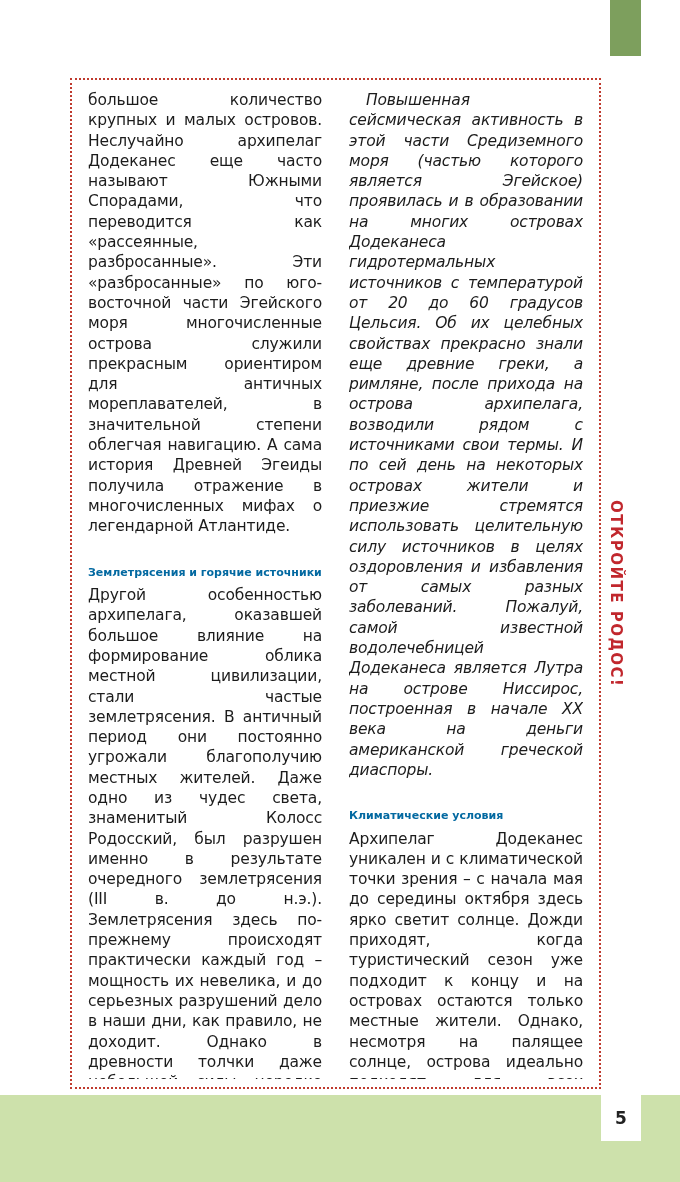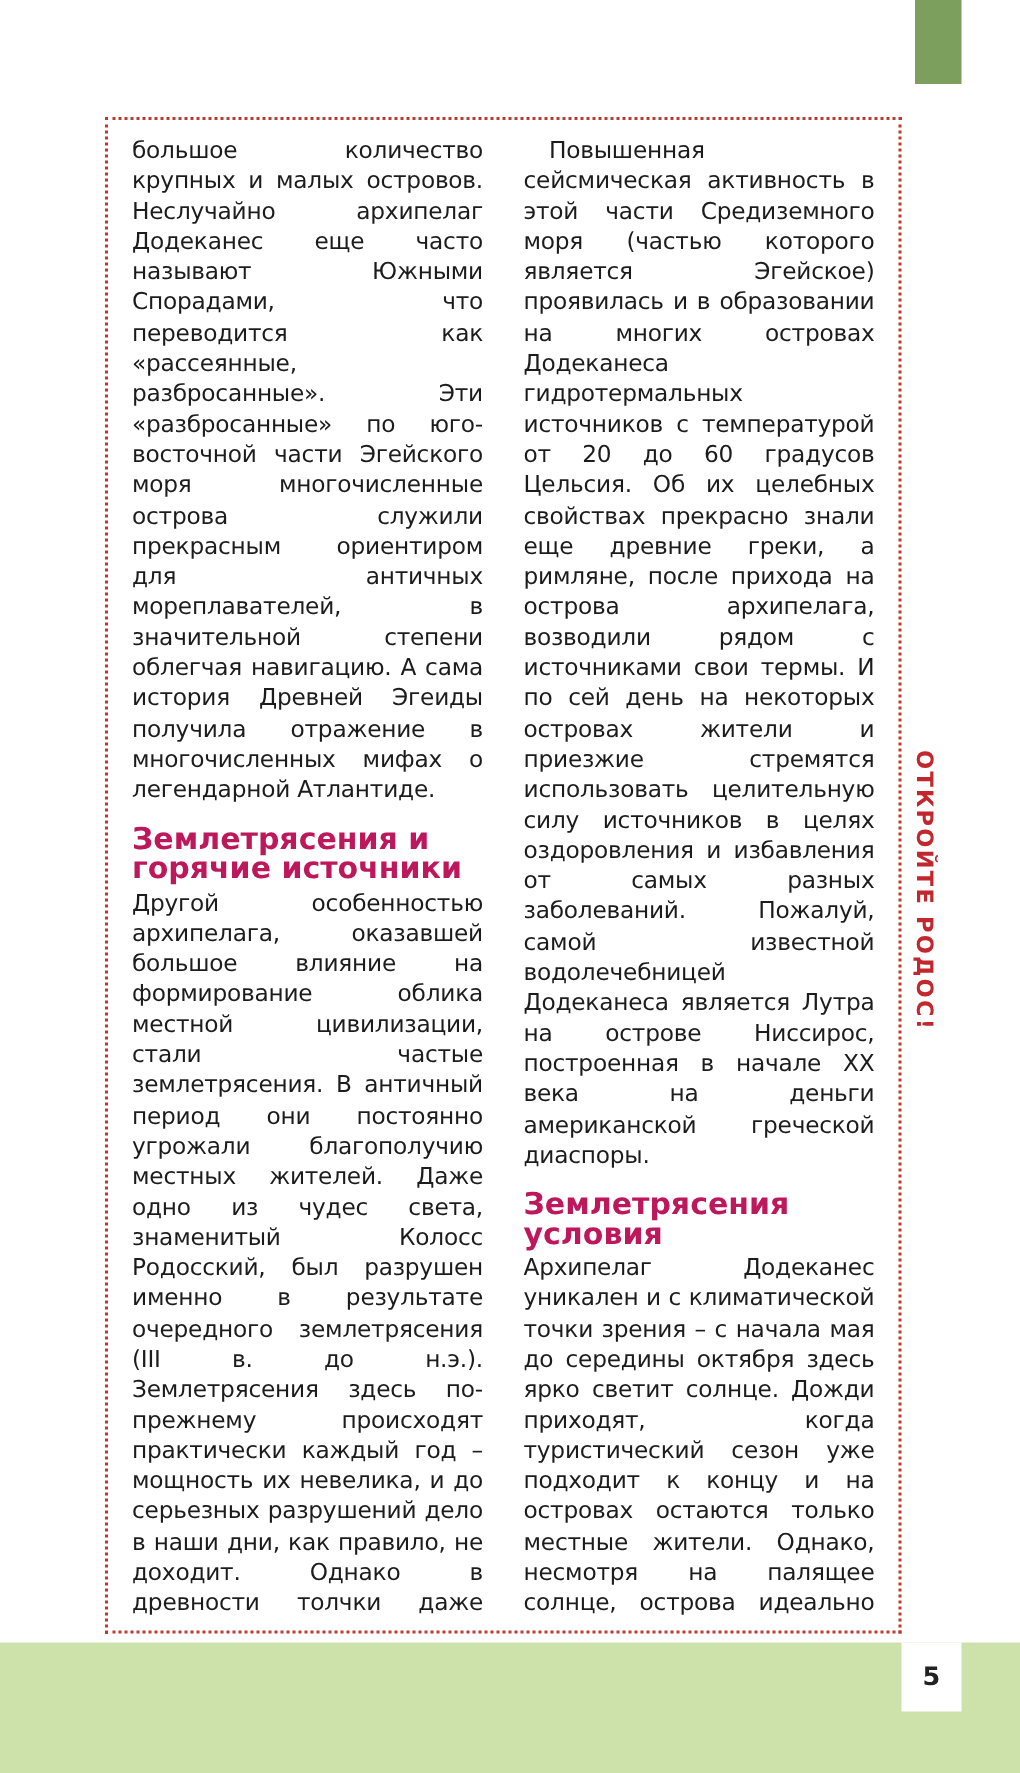--- a/index.html
+++ b/index.html
@@ -48,27 +48,27 @@
     min-width:0;
     overflow:hidden;
   }
   .col-para{
     margin:0;
     font-size:15.5px;
     line-height:20.3px;
     text-align:justify;
     letter-spacing:-0.15px;
   }
-  .col-para.indent{text-indent:17px;}
+  .col-para.indent{text-indent:17px;font-style:italic;}
   .col-heading{
-    margin:13px 0 3px 0;
-    font-size:20px;
+    margin:26px 0 3px 0;
+    font-size:11px;
     line-height:19.5px;
     font-weight:bold;
-    color:#be185d;
+    color:#0369a1;
   }
   .col > :first-child{margin-top:0;}
   .bottom-band{
     position:absolute;
     left:0;top:1095px;width:680px;height:87px;
     background:var(--band-green);
   }
   .page-number-box{
     position:absolute;
     left:601px;top:0;width:40px;height:46px;
@@ -91,21 +91,21 @@
 <div class="side-label">ОТКРОЙТЕ РОДОС!</div>
 
 <div class="text-frame">
   <div class="col">
       <p class="col-para">большое количество крупных и малых островов. Неслучайно архипелаг Додеканес еще часто называют Южными Спорадами, что переводится как «рассеянные, разбросанные». Эти «разбросанные» по юго-восточной части Эгейского моря многочисленные острова служили прекрасным ориентиром для античных мореплавателей, в значительной степени облегчая навигацию. А сама история Древней Эгеиды получила отражение в многочисленных мифах о легендарной Атлантиде.</p>
       <h3 class="col-heading">Землетрясения и горячие источники</h3>
       <p class="col-para">Другой особенностью архипелага, оказавшей большое влияние на формирование облика местной цивилизации, стали частые землетрясения. В античный период они постоянно угрожали благополучию местных жителей. Даже одно из чудес света, знаменитый Колосс Родосский, был разрушен именно в результате очередного землетрясения (III в. до н.э.). Землетрясения здесь по-прежнему происходят практически каждый год – мощность их невелика, и до серьезных разрушений дело в наши дни, как правило, не доходит. Однако в древности толчки даже небольшой силы нередко становились причиной исчезновения целых городов, жителям которых было выгоднее отправиться на поиски новых мест для поселения, чем заниматься восстановлением своих разрушенных жилищ. Такая история произошла, например, с древним родосским городом Камиросом, который постепенно был оставлен всеми своими обитателями и превратился в «мертвый город». Последнее крупное землетрясение в регионе произошло на острове Кос в 1933 году, когда практически полностью была разрушена столица острова. В наши дни большинство строе-</p>
     </div>
   <div class="col">
       <p class="col-para indent">Повышенная сейсмическая активность в этой части Средиземного моря (частью которого является Эгейское) проявилась и в образовании на многих островах Додеканеса гидротермальных источников с температурой от 20 до 60 градусов Цельсия. Об их целебных свойствах прекрасно знали еще древние греки, а римляне, после прихода на острова архипелага, возводили рядом с источниками свои термы. И по сей день на некоторых островах жители и приезжие стремятся использовать целительную силу источников в целях оздоровления и избавления от самых разных заболеваний. Пожалуй, самой известной водолечебницей Додеканеса является Лутра на острове Ниссирос, построенная в начале XX века на деньги американской греческой диаспоры.</p>
-      <h3 class="col-heading">Землетрясения условия</h3>
+      <h3 class="col-heading">Климатические условия</h3>
       <p class="col-para">Архипелаг Додеканес уникален и с климатической точки зрения – с начала мая до середины октября здесь ярко светит солнце. Дожди приходят, когда туристический сезон уже подходит к концу и на островах остаются только местные жители. Однако, несмотря на палящее солнце, острова идеально подходят для всех категорий туристов. Дело в том, что круглый год здесь дуют довольно сильные ветра, которые делают даже самую сильную жару легко переносимой. Родос является особо ветреным островом – каждый год сюда съезжаются виндсерфингисты со всей Европы.</p>
     </div>
 </div>
 
 <div class="bottom-band">
   <div class="page-number-box">
     <span class="page-number">5</span>
   </div>
 </div>
 

